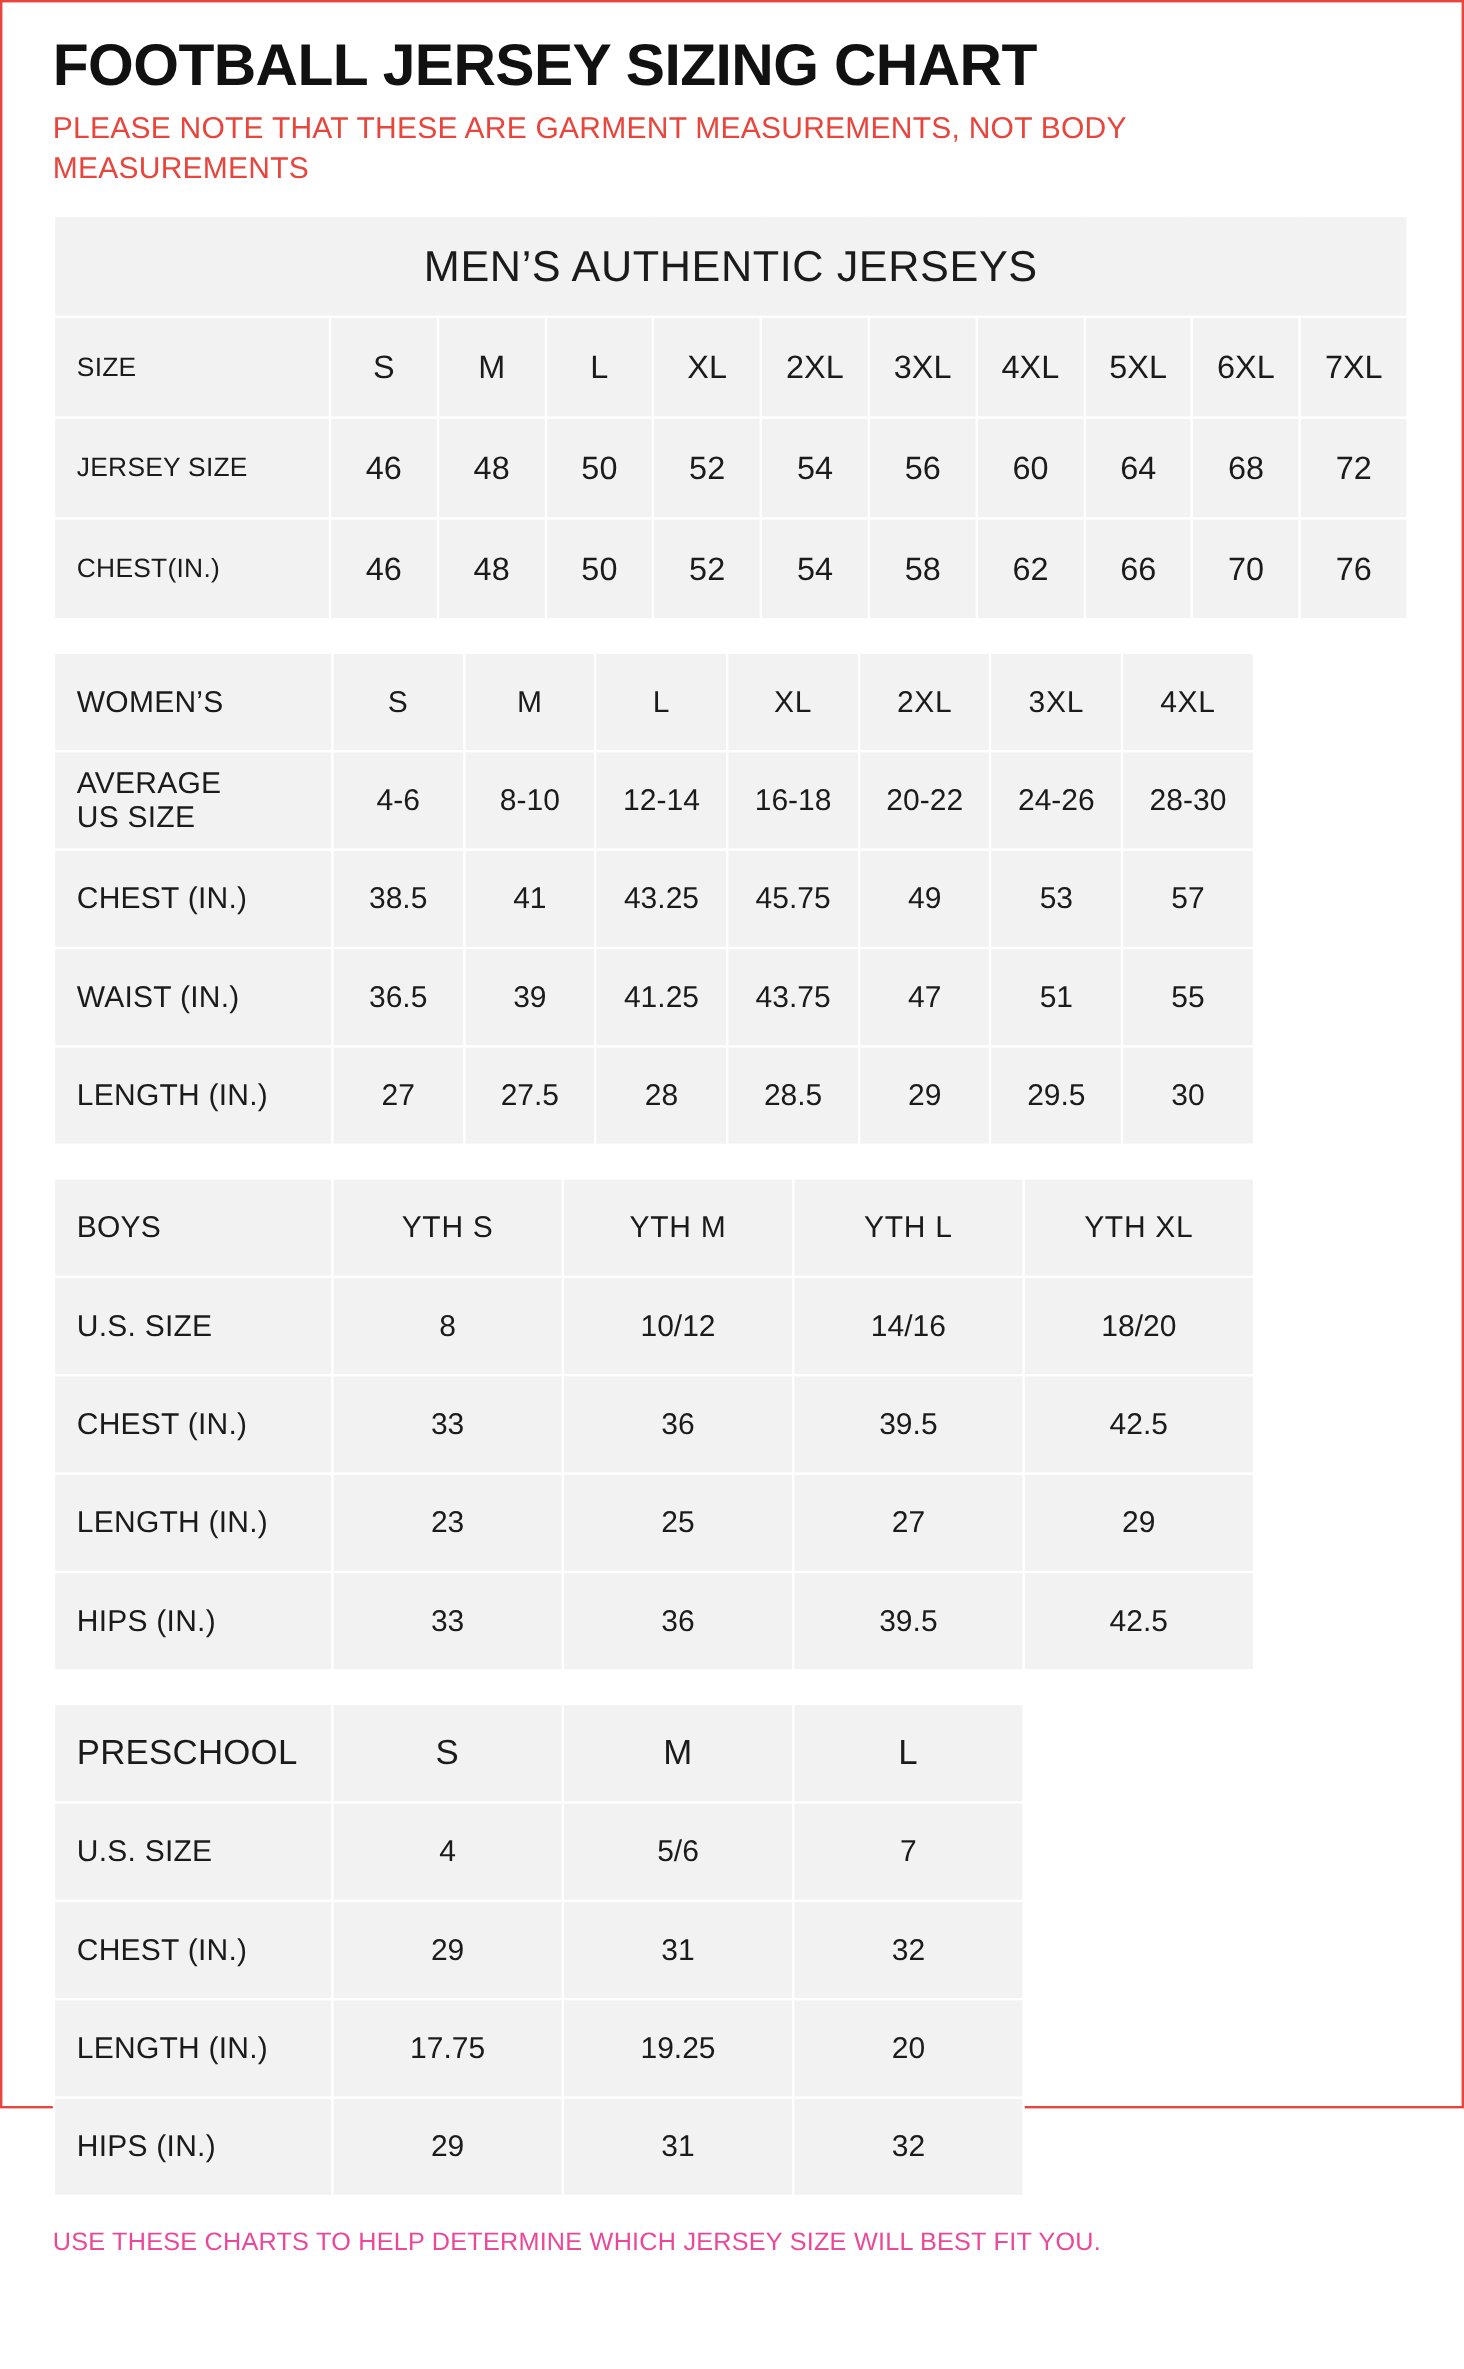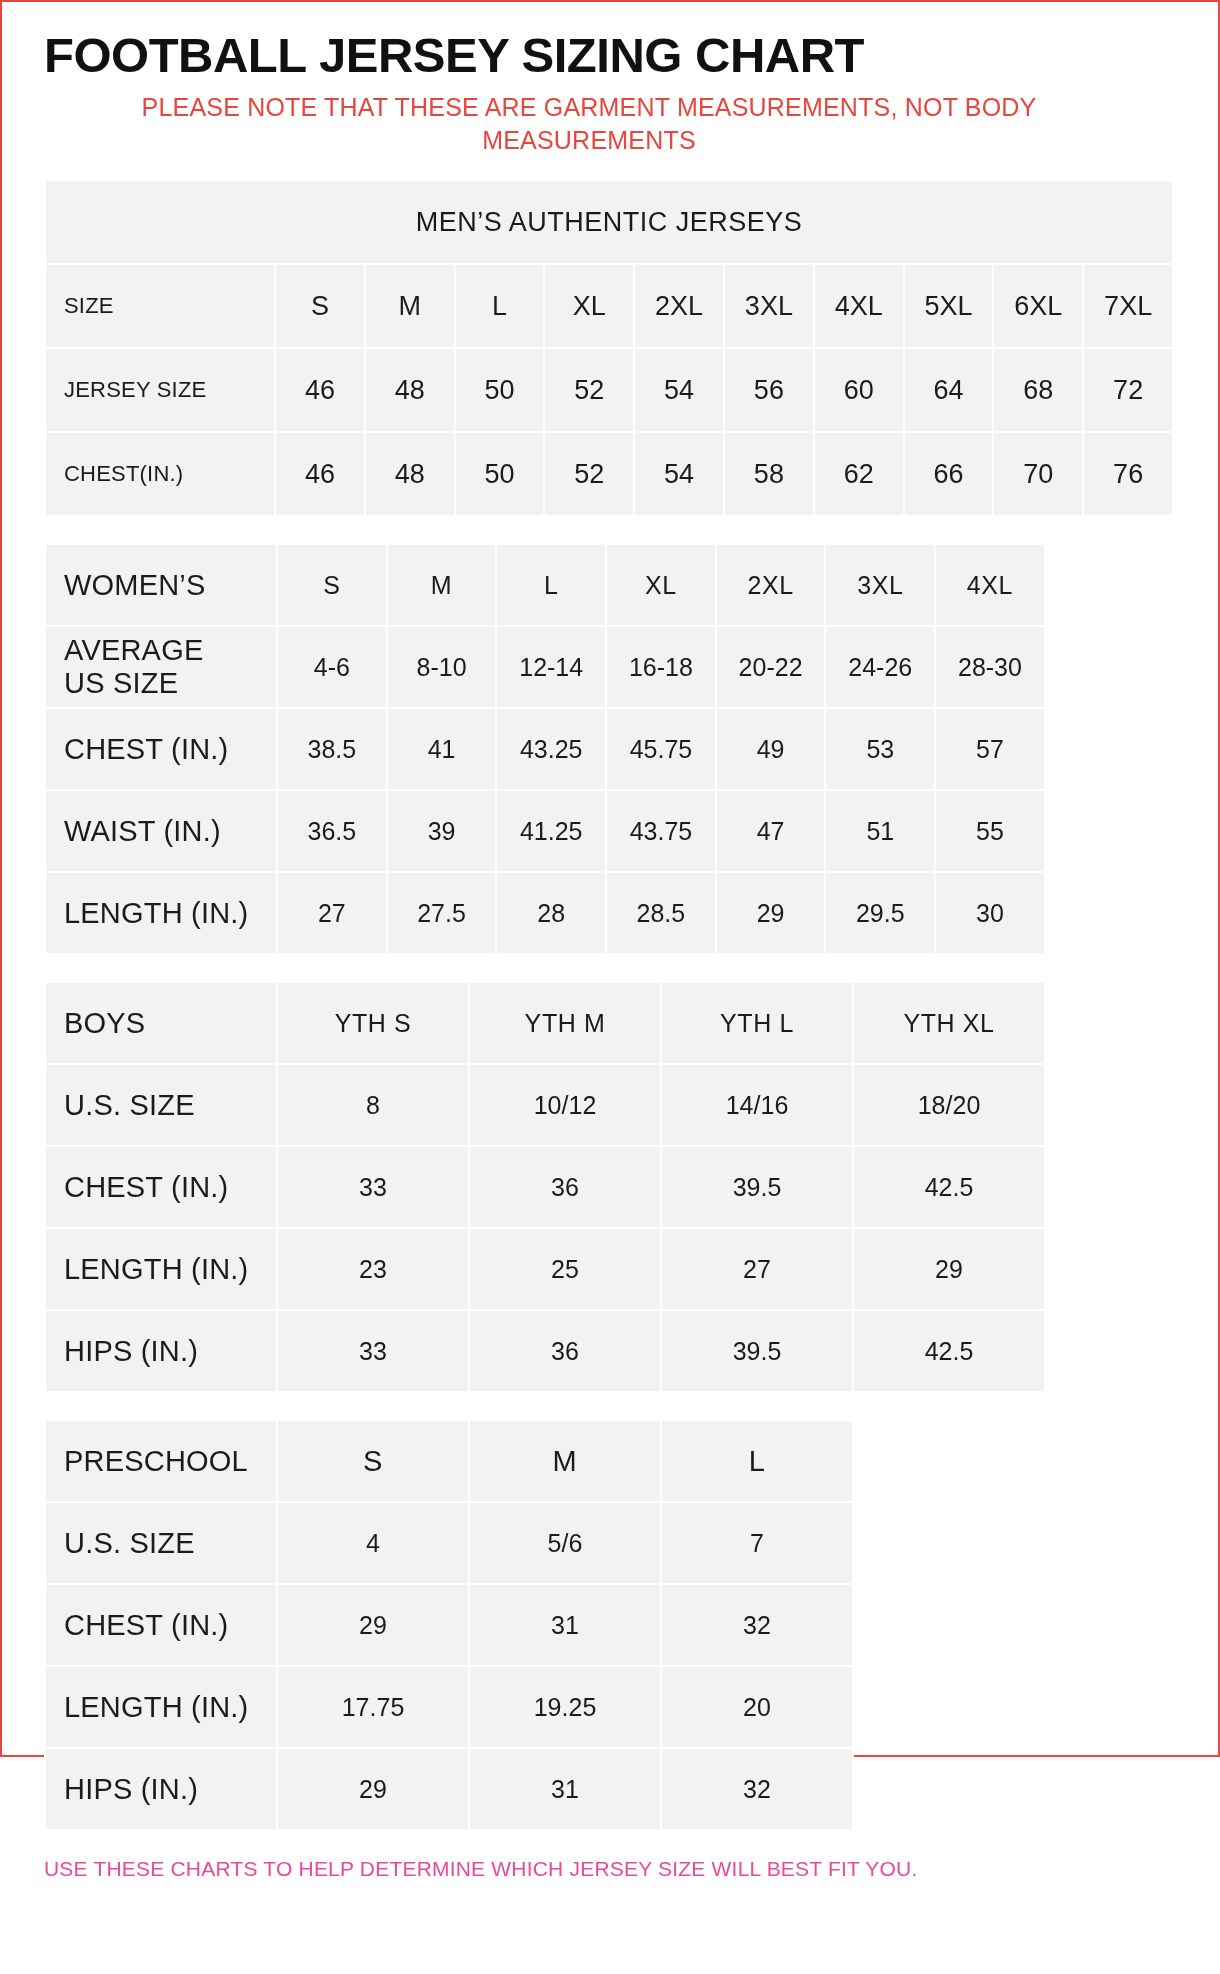--- a/index.html
+++ b/index.html
@@ -30,42 +30,41 @@
     line-height: 1.05;
     color: #111;
   }
   .subtitle {
     color: #e8453c;
     font-size: 25px;
     line-height: 1.32;
     margin: 0 0 22px 0;
     letter-spacing: 0.2px;
     max-width: 1090px;
-    text-align: center;
   }
   table.sizing {
     border-collapse: collapse;
     table-layout: fixed;
     margin-bottom: 26px;
   }
   table.sizing td, table.sizing th {
     border: 2px solid #ffffff;
     text-align: center;
     vertical-align: middle;
     font-weight: normal;
     font-size: 25px;
     color: #1b1b1b;
     background: #f2f2f2;
     padding: 0;
     height: 80px;
   }
   table.sizing td.label {
     text-align: left;
     padding-left: 18px;
-    font-size: 29px;
+    font-size: 25px;
     letter-spacing: 0.2px;
   }
   .bannerrow td {
     background: #7d7d7d;
     color: #ffffff;
     font-size: 31px;
     letter-spacing: 0.5px;
     height: 84px;
   }
   .headrow td {
@@ -76,21 +75,21 @@
     height: 84px;
   }
   .headrow td.label {
     text-align: left;
     padding-left: 18px;
   }
   
   #mens-table { width: 1128px; }
   #mens-table col.c0 { width: 230px; }
   #mens-table col.cx { width: 89.8px; }
-  #mens-table .bannerrow td { font-size: 27px; }
+  #mens-table .bannerrow td { font-size: 36px; }
   #mens-table td { height: 82px; font-size: 27px; }
   #mens-table td.label { font-size: 22px; }
 
   
   #womens-table { width: 1000px; }
   #womens-table col.c0 { width: 232px; }
   #womens-table col.cx { width: 109.7px; }
   #womens-table td { height: 80px; }
   #womens-table td.twoline { line-height: 1.15; }
 

